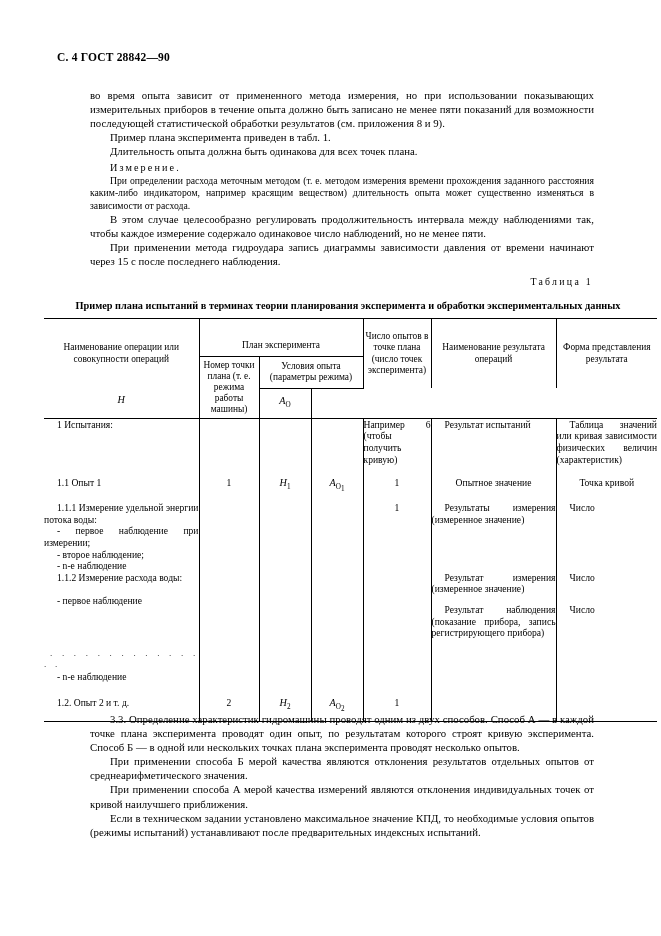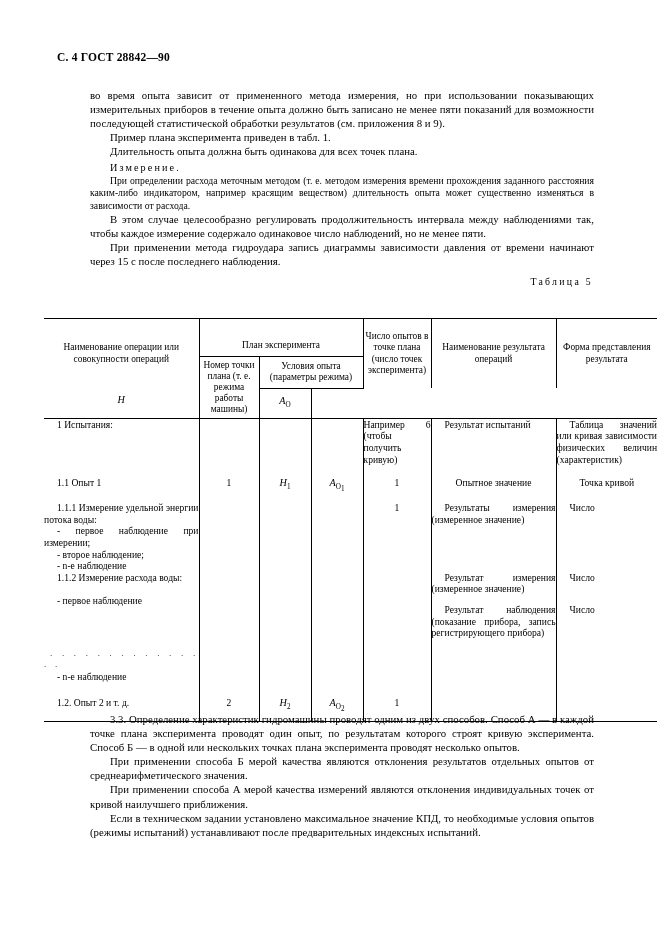--- a/index.html
+++ b/index.html
@@ -160,21 +160,22 @@
   <div class="textcol blk-note">
     <p class="note-head">Измерение.</p>
     <p class="note ind">При определении расхода меточным методом (т. е. методом измерения времени прохождения заданного расстояния каким-либо индикатором, например красящим веществом) длительность опыта может существенно изменяться в зависимости от расхода.</p>
   </div>
 
   <div class="textcol blk-mid">
     <p class="body ind">В этом случае целесообразно регулировать продолжительность интервала между наблюдениями так, чтобы каждое измерение содержало одинаковое число наблюдений, но не менее пяти.</p>
     <p class="body ind">При применении метода гидроудара запись диаграммы зависимости давления от времени начинают через 15 с после последнего наблюдения.</p>
   </div>
 
-  <div class="tbl-num">Таблица 5</div>
+  <div class="tbl-num">Таблица 1</div>
+  <div class="tbl-caption">Пример плана испытаний в терминах теории планирования эксперимента и обработки экспериментальных данных</div>
 
   <div class="tbl-wrap">
     <table class="gost">
       <colgroup>
         <col style="width:155px">
         <col style="width:60px">
         <col style="width:52px">
         <col style="width:52px">
         <col style="width:68px">
         <col style="width:125px">

